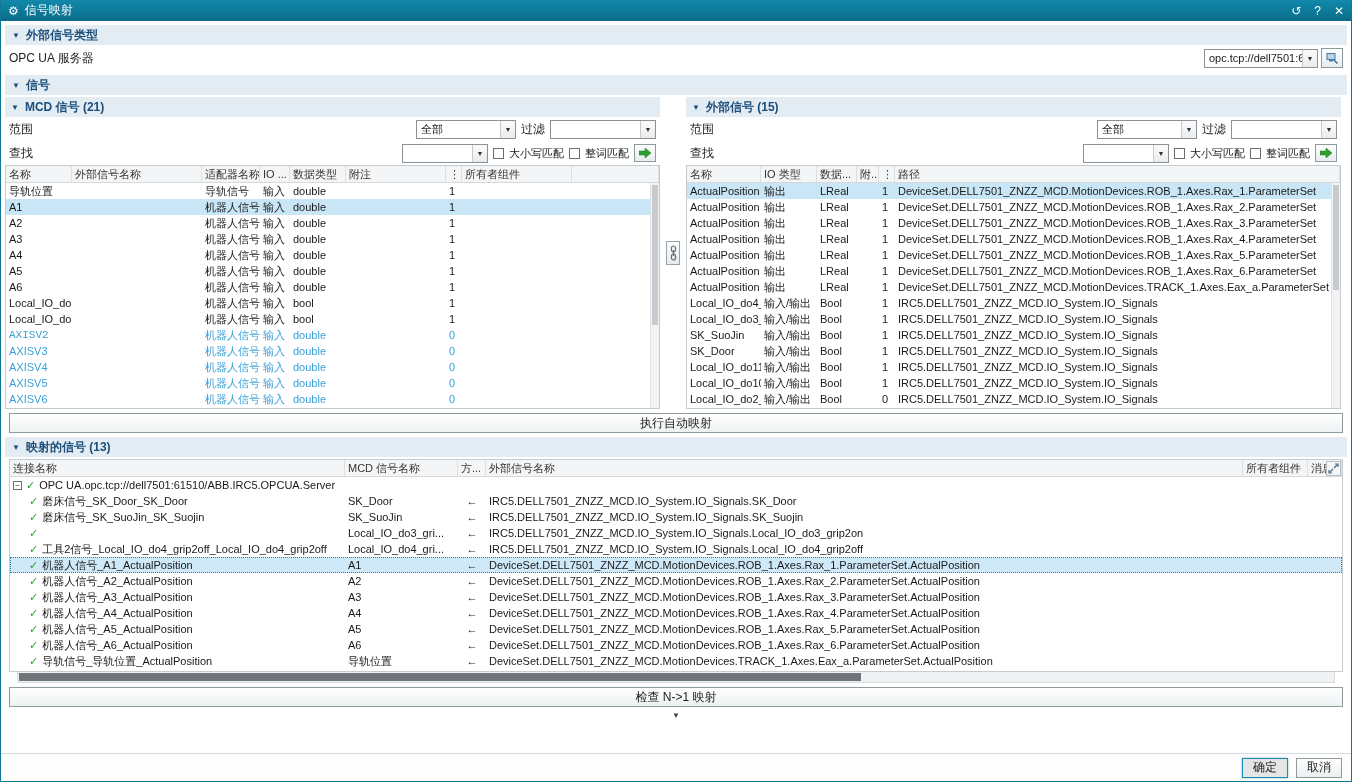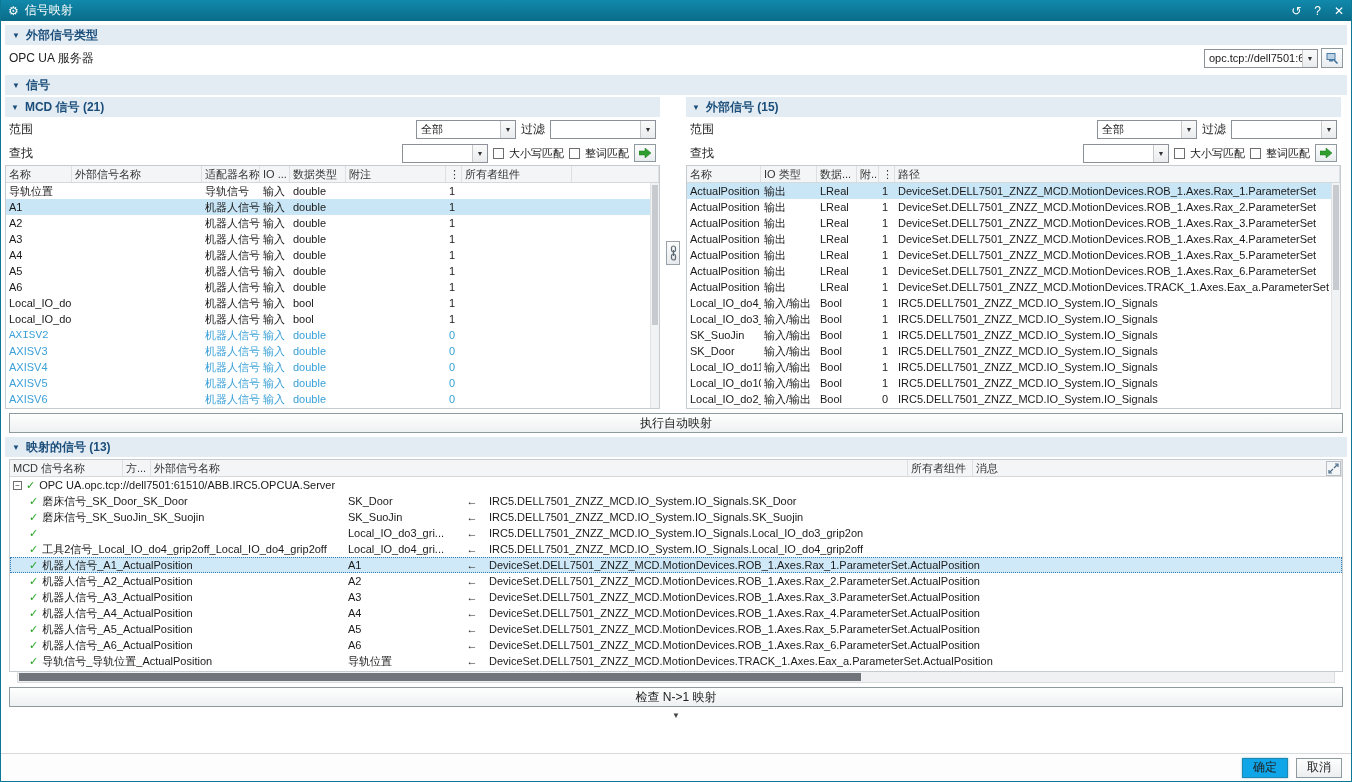--- a/index.html
+++ b/index.html
@@ -64,21 +64,21 @@
   .hthumb { position:absolute; top:1px; bottom:1px; left:1px; width:64%; background:#70757b; }
 
   .wide-btn { display:block; margin:4px 8px 0 8px; width:calc(100% - 16px); height:20px; border:1px solid #8f9a9f; background:linear-gradient(#fefefe,#eef1f2); font-size:12px; font-family:inherit; color:#222; }
 
   .mapped-wrap { margin:2px 8px 0 8px; }
   .mapped-wrap .tbl { margin:0; }
 
   .collapse-strip { height:13px; display:flex; align-items:center; justify-content:center; color:#444; font-size:8px; margin-top:2px; }
   .footer { margin-top:auto; height:28px; border-top:1px solid #d6dadd; display:flex; align-items:center; justify-content:flex-end; gap:8px; padding:0 9px; background:#fdfdfd; }
   .btn { min-width:46px; height:20px; border:1px solid #8f9a9f; background:linear-gradient(#fdfdfd,#eceff1); font-size:12px; font-family:inherit; padding:0 10px; color:#222; }
-  .btn.primary { border:1px solid #1d89b0; background:#0ea5e9; box-shadow:0 0 2px rgba(41,146,184,.55); }
+  .btn.primary { border:1px solid #1d89b0; background:#e5e5e5; box-shadow:0 0 2px rgba(41,146,184,.55); }
 </style>
 </head>
 <body>
 
 <div class="dialog">
 
   <div class="titlebar">
     <span class="gear">⚙</span>
     <span class="title">信号映射</span>
     <div class="tb-right">
@@ -564,20 +564,21 @@
 
   <div class="mapped-wrap">
     <div class="tbl mapped">
       <button class="corner-btn">
         <svg width="11" height="11" viewBox="0 0 11 11">
           <path d="M1 7v3h3M10 4V1H7" fill="none" stroke="#4a6b8a" stroke-width="1.2"></path>
           <path d="M1.5 9.5 L5 6M9.5 1.5 L6 5" stroke="#4a6b8a" stroke-width="1.2"></path>
         </svg>
       </button>
     <div class="t-head">
+          <div class="t-hcell" style="width: 335px;">连接名称</div>
           <div class="t-hcell" style="width: 113px;">MCD 信号名称</div>
           <div class="t-hcell" style="width: 28px;">方...</div>
           <div class="t-hcell" style="width: 757px;">外部信号名称</div>
           <div class="t-hcell" style="width: 65px;">所有者组件</div>
           <div class="t-hcell" style="flex: 1 1 auto; width: auto;">消息</div>
         </div>
         <div class="t-body">
           <div class="t-row">
             <div class="t-cell" style="width: 335px;">
               <span class="expander">−</span>

